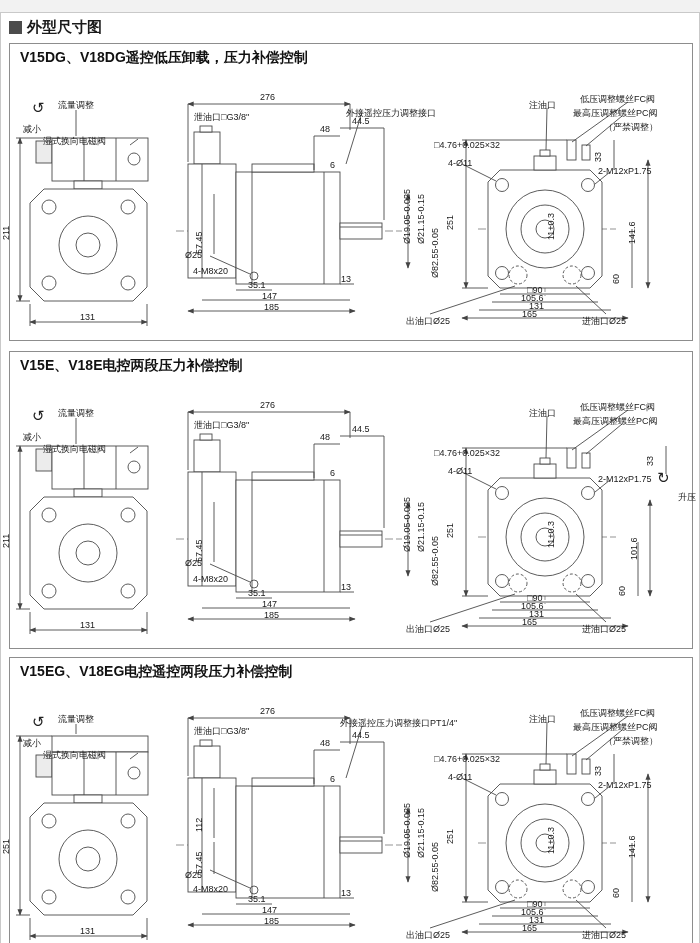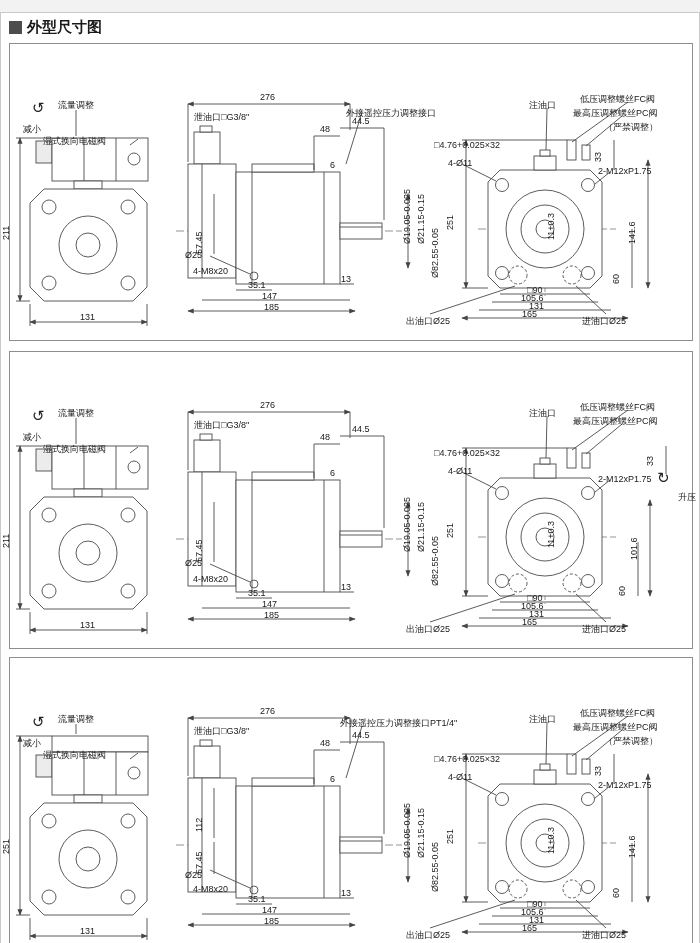--- a/index.html
+++ b/index.html
@@ -19,20 +19,21 @@
 <body>
 
 <div class="page">
 
   <div class="page-header">
     <span class="sq"></span>
     <span>外型尺寸图</span>
   </div>
 
   <section class="panel" style="top:30px">
+    <h2 class="panel-title">V15DG、V18DG遥控低压卸载，压力补偿控制</h2>
     <svg class="art" viewBox="0 0 684 298">
       <defs>
           <marker id="a1" viewBox="0 0 10 10" refX="9" refY="5" markerWidth="7" markerHeight="7" orient="auto-start-reverse">
             <path d="M0,1 L10,5 L0,9 z" fill="#444"></path>
           </marker>
         </defs>
       <g stroke="#4a4a4a" stroke-width="0.9" fill="none">
         <g>
           <rect x="26" y="97" width="16" height="22" fill="#ececec"></rect>
           <rect x="42" y="94" width="96" height="43" fill="#fff"></rect>
@@ -158,20 +159,21 @@
     <div class="lbl v" style="left:627px;top:190px">141.6</div>
     <div class="lbl v" style="left:611px;top:230px">60</div>
     <div class="lbl" style="left:517px;top:241px">□90</div>
     <div class="lbl" style="left:511px;top:249px">105.6</div>
     <div class="lbl" style="left:519px;top:257px">131</div>
     <div class="lbl" style="left:512px;top:265px">165</div>
     <div class="lbl" style="left:572px;top:272px">进油口Ø25</div>
   </section>
 
   <section class="panel" style="top:338px">
+    <h2 class="panel-title">V15E、V18E电控两段压力补偿控制</h2>
     <svg class="art" viewBox="0 0 684 298">
       <defs>
           <marker id="a2" viewBox="0 0 10 10" refX="9" refY="5" markerWidth="7" markerHeight="7" orient="auto-start-reverse">
             <path d="M0,1 L10,5 L0,9 z" fill="#444"></path>
           </marker>
         </defs>
       <g stroke="#4a4a4a" stroke-width="0.9" fill="none">
         <g>
           <rect x="26" y="97" width="16" height="22" fill="#ececec"></rect>
           <rect x="42" y="94" width="96" height="43" fill="#fff"></rect>
@@ -296,20 +298,21 @@
     <div class="lbl v" style="left:629px;top:198px">101.6</div>
     <div class="lbl v" style="left:617px;top:234px">60</div>
     <div class="lbl" style="left:517px;top:241px">□90</div>
     <div class="lbl" style="left:511px;top:249px">105.6</div>
     <div class="lbl" style="left:519px;top:257px">131</div>
     <div class="lbl" style="left:512px;top:265px">165</div>
     <div class="lbl" style="left:572px;top:272px">进油口Ø25</div>
   </section>
 
   <section class="panel" style="top:644px">
+    <h2 class="panel-title">V15EG、V18EG电控遥控两段压力补偿控制</h2>
     <svg class="art" viewBox="0 0 684 298">
       <defs>
           <marker id="a3" viewBox="0 0 10 10" refX="9" refY="5" markerWidth="7" markerHeight="7" orient="auto-start-reverse">
             <path d="M0,1 L10,5 L0,9 z" fill="#444"></path>
           </marker>
         </defs>
       <g stroke="#4a4a4a" stroke-width="0.9" fill="none">
         <g>
           <rect x="42" y="78" width="96" height="16" fill="#fff"></rect>
           <rect x="26" y="97" width="16" height="22" fill="#ececec"></rect>

